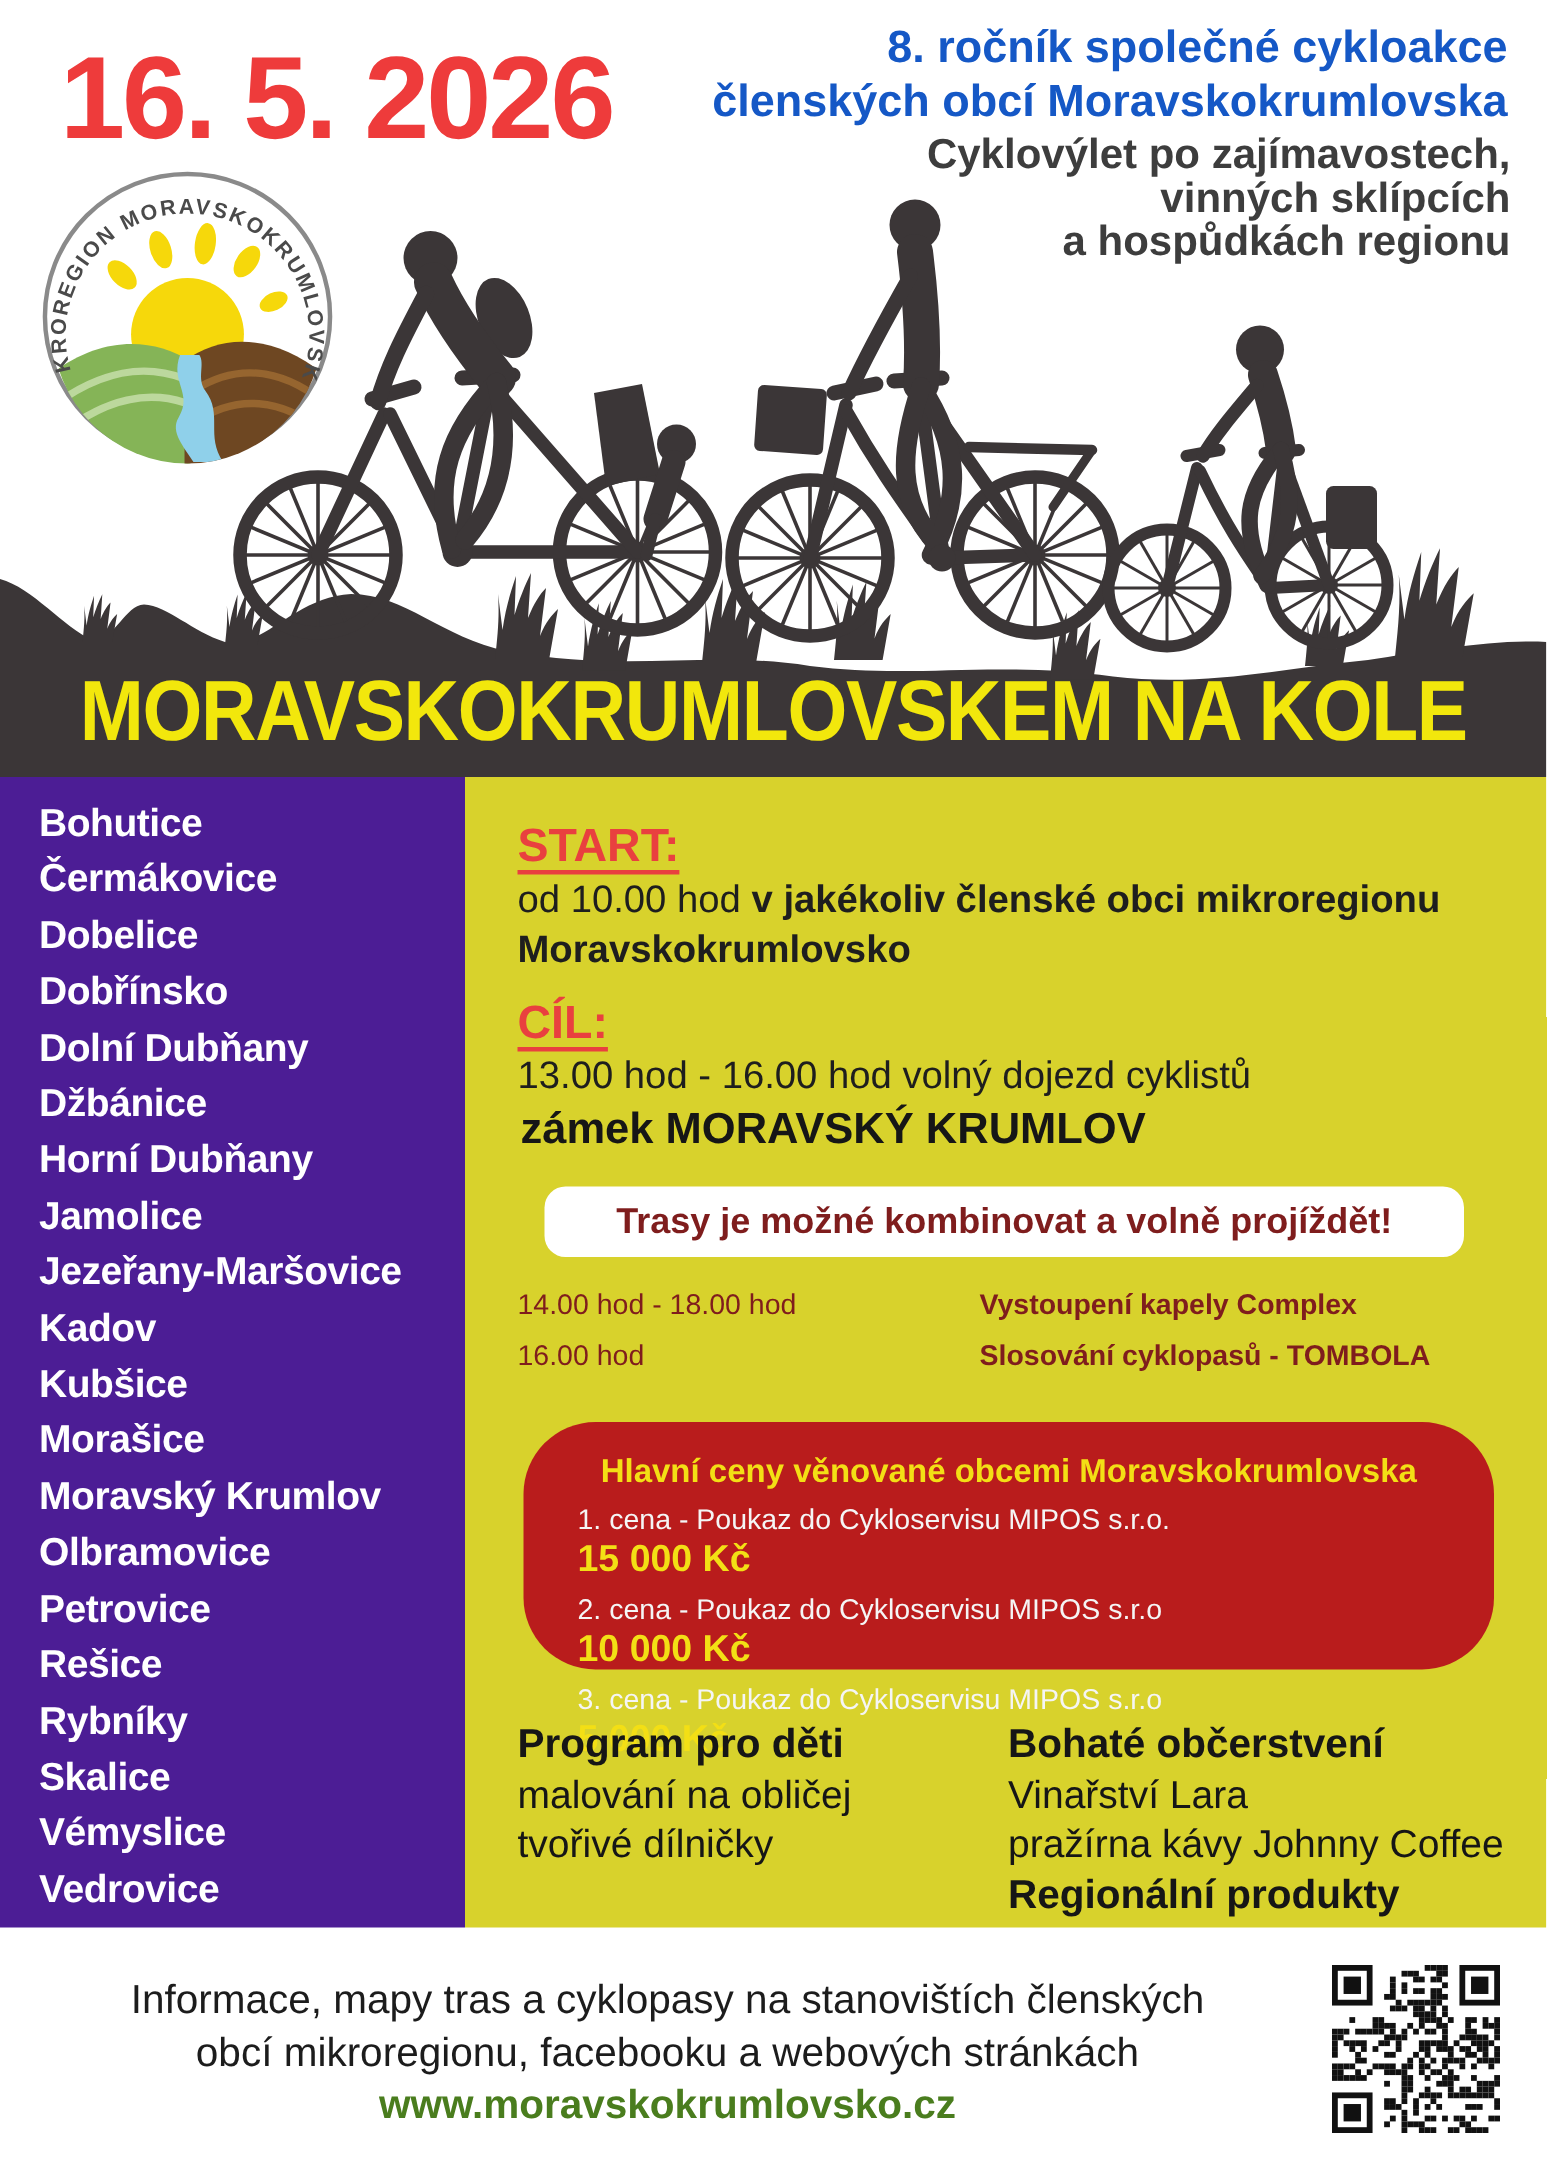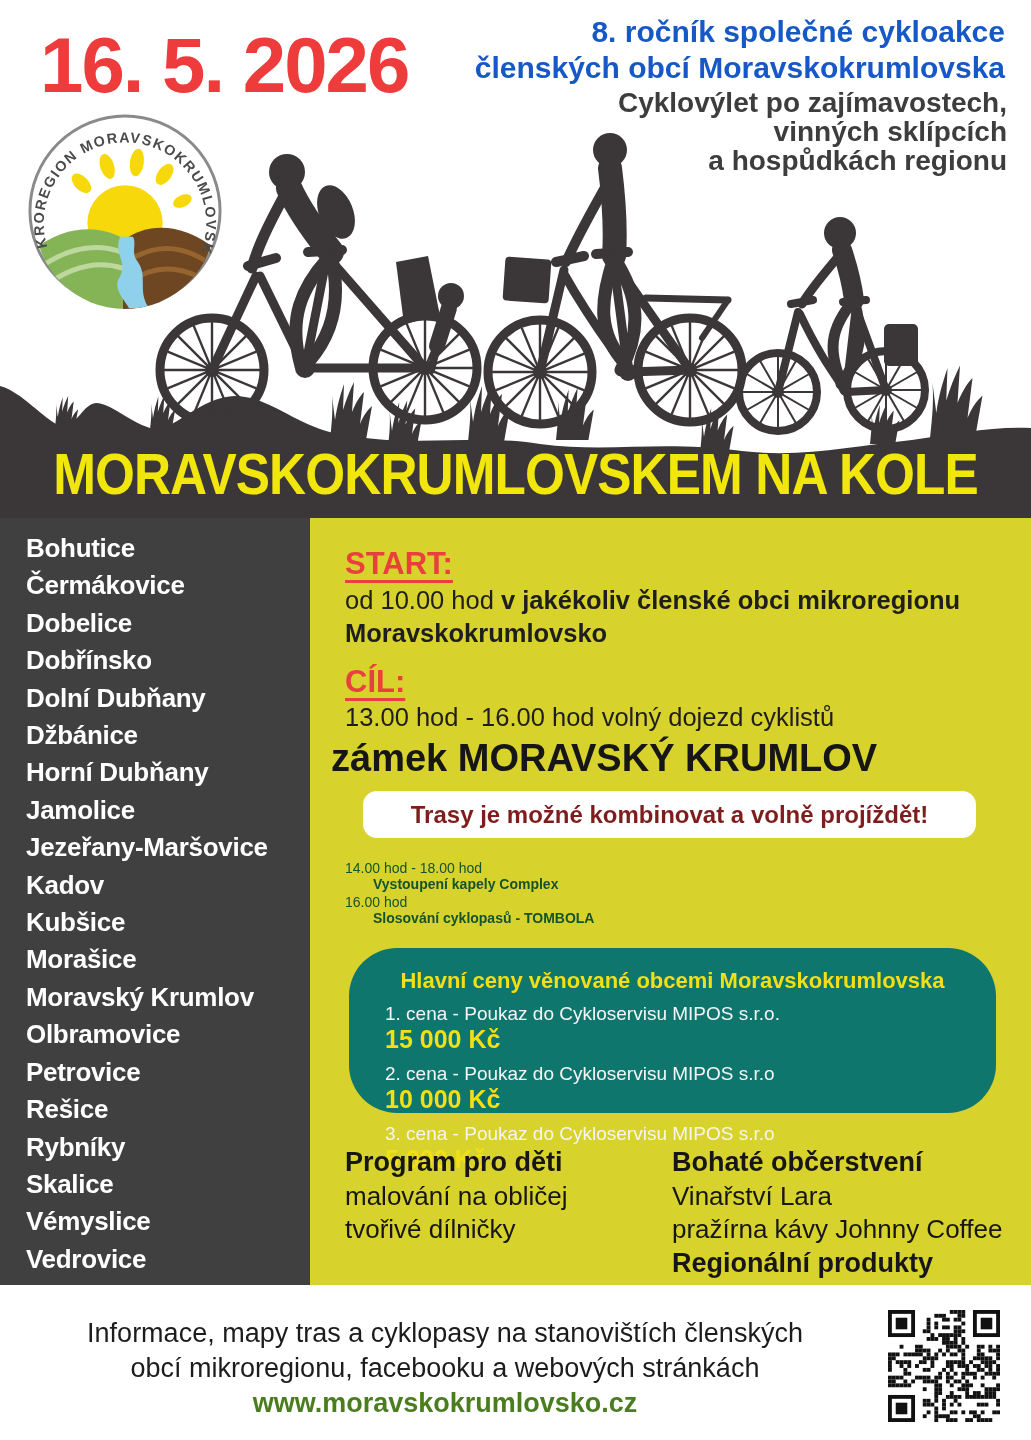--- a/index.html
+++ b/index.html
@@ -22,43 +22,43 @@
   }
   .logo{position:absolute;left:26px;top:112px;width:198px;height:198px;}
   .hero{position:absolute;left:0;top:0;width:1031px;height:518px;pointer-events:none;}
   .band-title{
     position:absolute;left:0;top:441px;width:1031px;text-align:center;
     font-size:57px;font-weight:bold;color:#f2e70c;white-space:nowrap;
     transform:scaleX(0.9);transform-origin:50% 50%;letter-spacing:-1px;z-index:3;
   }
   
   .sidebar{
-    position:absolute;left:0;top:518px;width:310px;height:767px;background:#404040;
+    position:absolute;left:0;top:518px;width:310px;height:767px;background:#4c1d95;
     box-sizing:border-box;padding:12px 0 0 26px;
   }
   .village{font-size:26px;font-weight:bold;color:#ffffff;line-height:37.4px;letter-spacing:-0.3px;white-space:nowrap;}
   .main-bg{position:absolute;left:310px;top:518px;width:721px;height:767px;background:#d8d22c;}
 
   .sec-heading{
     position:absolute;left:345px;font-size:31px;font-weight:bold;color:#e9403f;
     text-decoration:underline;text-decoration-thickness:3px;text-underline-offset:6px;white-space:nowrap;
   }
   .body-line{position:absolute;left:345px;font-size:25.5px;color:#1e1e1e;white-space:nowrap;}
   .b{font-weight:bold;}
-  .destination{position:absolute;left:331px;top:737px;font-size:38px;font-weight:bold;color:#161616;white-space:nowrap;}
+  .destination{position:absolute;left:347px;top:737px;font-size:29px;font-weight:bold;color:#161616;white-space:nowrap;}
   .notice{
     position:absolute;left:363px;top:791px;width:613px;height:47px;background:#ffffff;border-radius:14px;
     text-align:center;line-height:47px;font-size:24px;font-weight:bold;color:#7f1d1d;white-space:nowrap;
   }
-  .sched-row{position:absolute;left:345px;width:660px;display:flex;font-size:14px;color:#14532d;white-space:nowrap;flex-direction:column;}
+  .sched-row{position:absolute;left:345px;width:660px;display:flex;font-size:19px;color:#7f1d1d;white-space:nowrap;}
   .sched-time{width:280px;}
   .sched-event{font-weight:bold;margin-left:28px;}
   
   .prize-box{
-    position:absolute;left:349px;top:948px;width:647px;height:165px;background:#0f766e;border-radius:48px;
+    position:absolute;left:349px;top:948px;width:647px;height:165px;background:#b91c1c;border-radius:48px;
     box-sizing:border-box;padding:16px 36px 0 36px;
   }
   .prize-title{text-align:center;font-size:22px;font-weight:bold;color:#f3df15;margin-top:4px;white-space:nowrap;}
   .prize-row{display:flex;justify-content:space-between;align-items:baseline;margin-top:9px;flex-direction:column;}
   .prize-label{font-size:19px;color:#f5f5f5;white-space:nowrap;}
   .prize-value{font-size:25px;font-weight:bold;color:#f3df15;white-space:nowrap;}
   
   .info-col{position:absolute;top:1146px;font-size:26px;color:#161616;line-height:33.5px;white-space:nowrap;}
   .col-left{left:345px;}
   .col-right{left:672px;}

